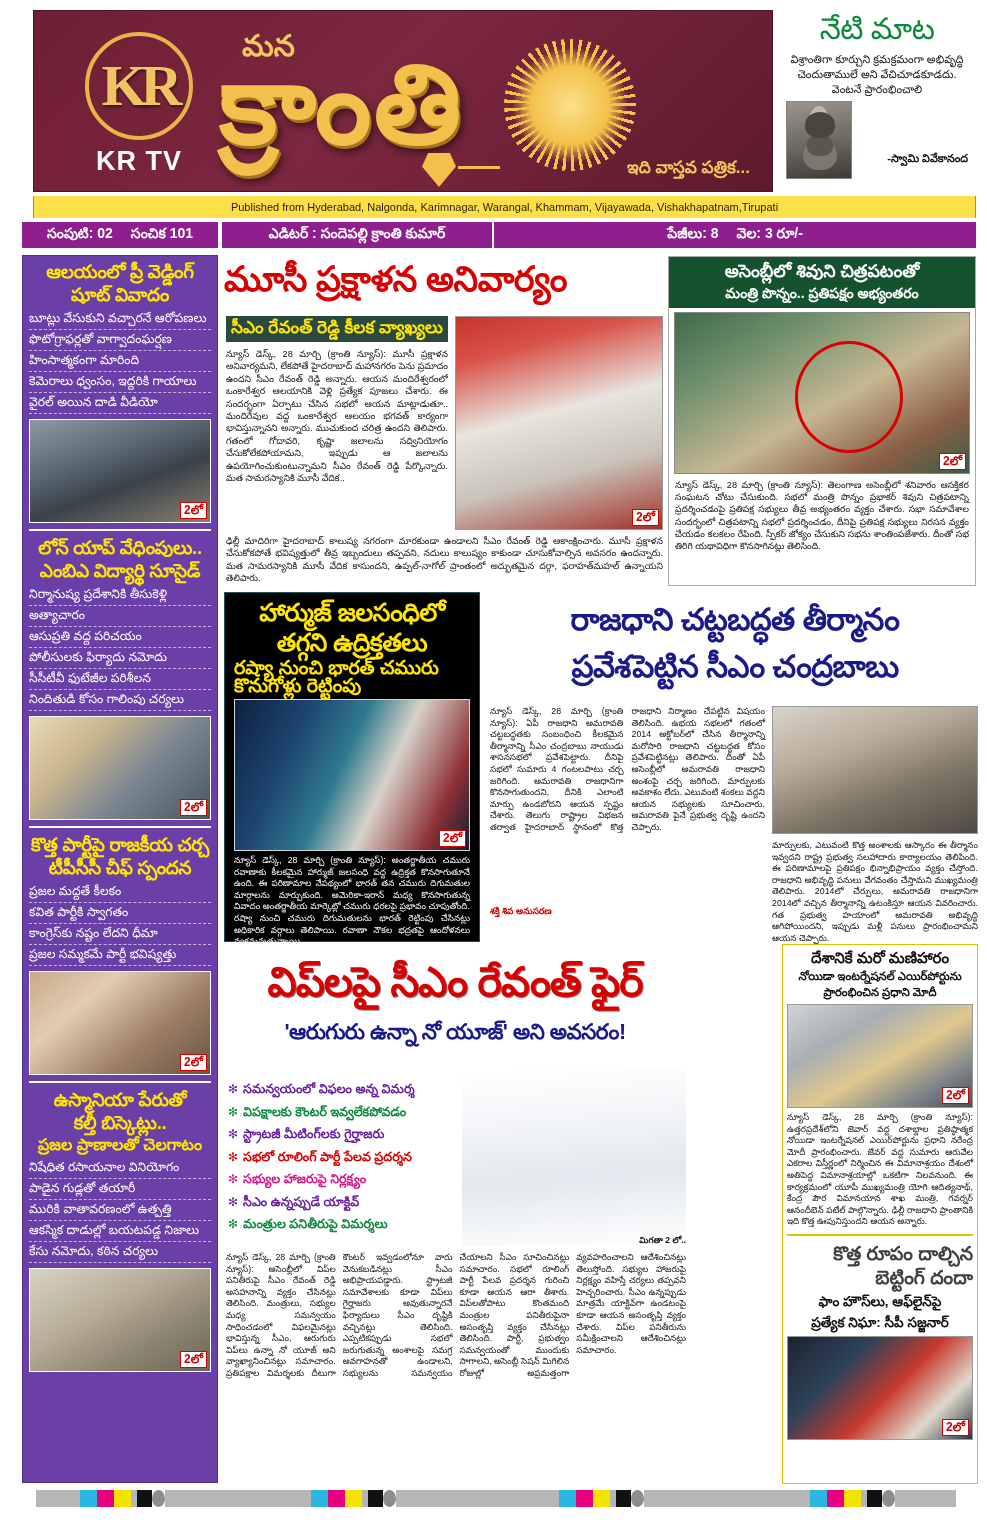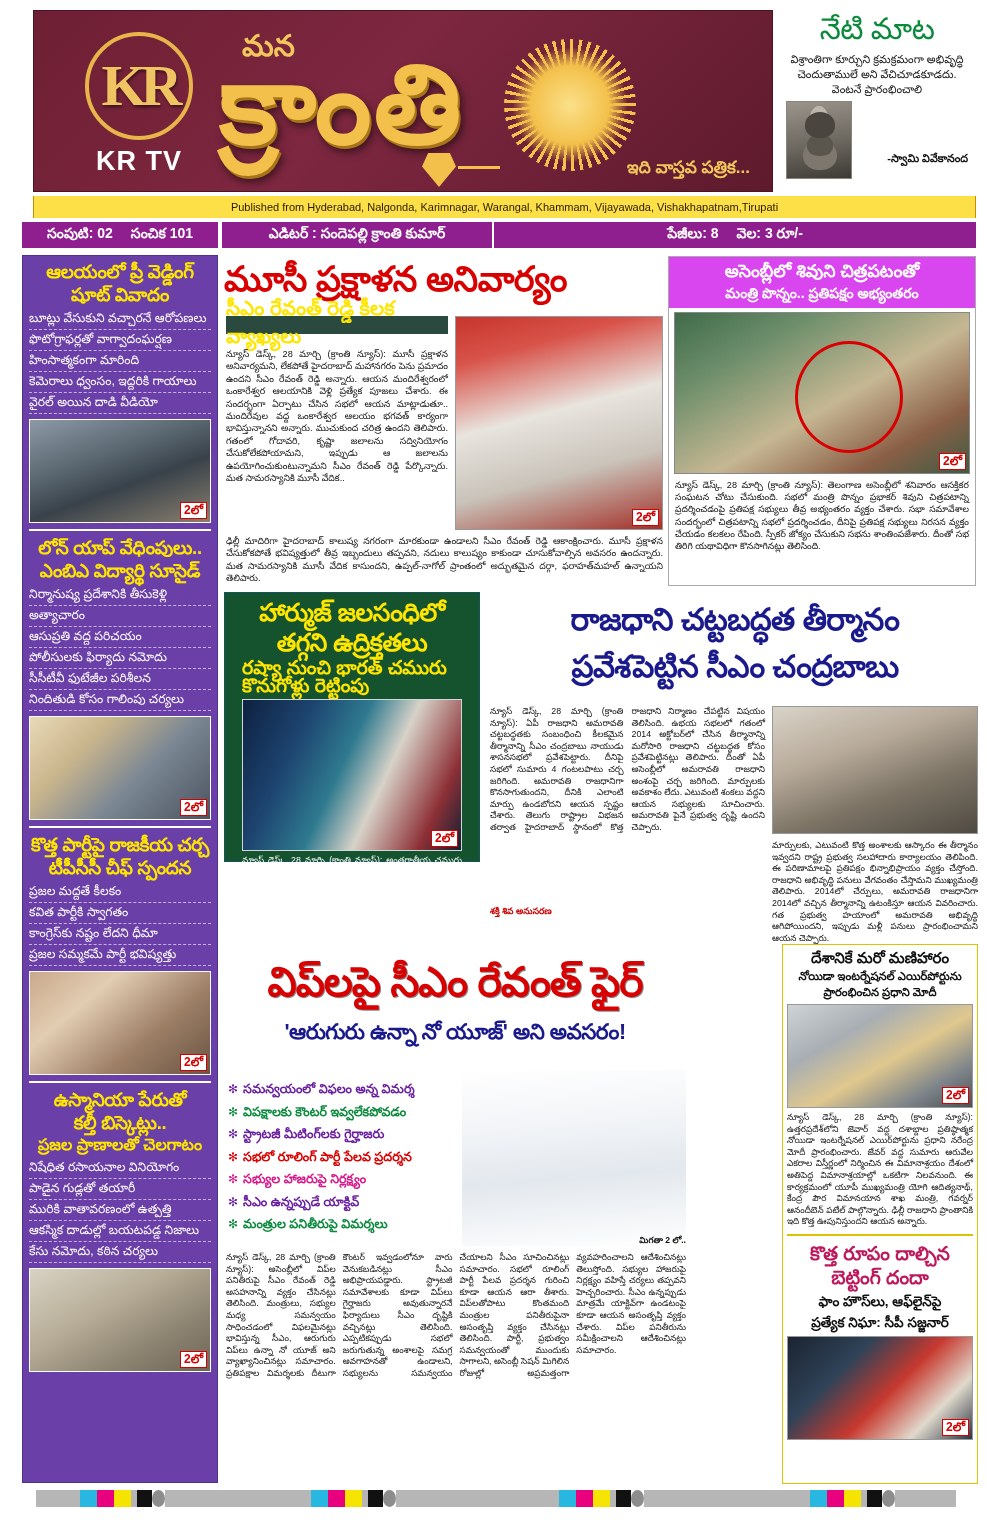--- a/index.html
+++ b/index.html
@@ -217,23 +217,23 @@
   
   .lead-head {
     position: absolute; left: 224px; top: 258px;
     width: 438px; height: 44px;
     color: #d80000; font-weight: bold;
     font-size: 35px; line-height: 42px;
     white-space: nowrap; letter-spacing: -.5px;
   }
   .lead-kicker {
     position: absolute; left: 226px; top: 316px;
-    width: 222px; height: 18px;
+    width: 222px; height: 26px;
     background: #2b4a3f; color: #ffe600;
-    font-size: 20px; font-weight: bold;
+    font-size: 17px; font-weight: bold;
     display: flex; align-items: center; justify-content: center;
   }
   .lead-body {
     position: absolute; left: 226px; top: 348px;
     width: 222px; height: 182px;
     font-size: 9.2px; line-height: 12.4px;
     color: #111; text-align: justify;
   }
   .lead-photo {
     position: absolute; left: 455px; top: 316px;
@@ -248,21 +248,21 @@
   }
 
   
   .asm-box {
     position: absolute; left: 668px; top: 256px;
     width: 308px; height: 330px;
     background: #ffffff;
     border: 1px solid #aaa;
   }
   .asm-head {
-    background: #d946ef; color: #ffffff;
+    background: #14532d; color: #ffffff;
     padding: 4px 4px 5px 4px; text-align: center;
   }
   .asm-head .h1 { font-size: 17.5px; font-weight: bold; line-height: 21px; }
   .asm-head .h2 { font-size: 14px; font-weight: bold; line-height: 19px; margin-top: 2px; }
   .asm-photo {
     position: relative; margin: 4px 5px 0 5px; height: 162px;
     border: 1px solid #888;
   }
   .asm-circle {
     position: absolute; left: 120px; top: 28px;
@@ -270,24 +270,24 @@
     border: 3px solid #d80000;
   }
   .asm-body {
     padding: 5px 6px 0 6px;
     font-size: 9.1px; line-height: 12.2px; color: #111; text-align: justify;
   }
 
   
   .hor-box {
     position: absolute; left: 224px; top: 592px;
-    width: 256px; height: 270px;
-    background: #14532d;
+    width: 256px; height: 350px;
+    background: #000000;
     border: 1px solid #14545c;
-    padding: 4px 17px;
+    padding: 4px 9px;
   }
   .hor-head {
     color: #ffe600; font-weight: bold;
     font-size: 25px; line-height: 30px; text-align: center;
     letter-spacing: -.5px;
   }
   .hor-sub {
     color: #ffe600; font-weight: bold;
     font-size: 19px; line-height: 18px; text-align: left; margin-top: 2px;
   }
@@ -395,22 +395,22 @@
   }
   .rcol-photo {
     margin-top: 4px; width: 100%; height: 104px;
     position: relative; border: 1px solid #999;
   }
   .rcol-body {
     margin-top: 4px;
     font-size: 8.8px; line-height: 11.6px; color: #111; text-align: justify;
   }
   .rcol-head-red {
-    font-size: 19px; font-weight: bold; color: #be185d;
-    text-align: center; line-height: 24px;
+    font-size: 19px; font-weight: bold; color: #404040;
+    text-align: right; line-height: 24px;
   }
   .rcol-sub-red {
     font-size: 13.5px; font-weight: bold; color: #111;
     text-align: center; line-height: 19px; margin-top: 2px;
   }
   .rcol-divider { height: 2px; background: #e0c200; margin: 6px 0; }
 
   
   .cmyk {
     position: absolute; left: 36px; bottom: 18px;

